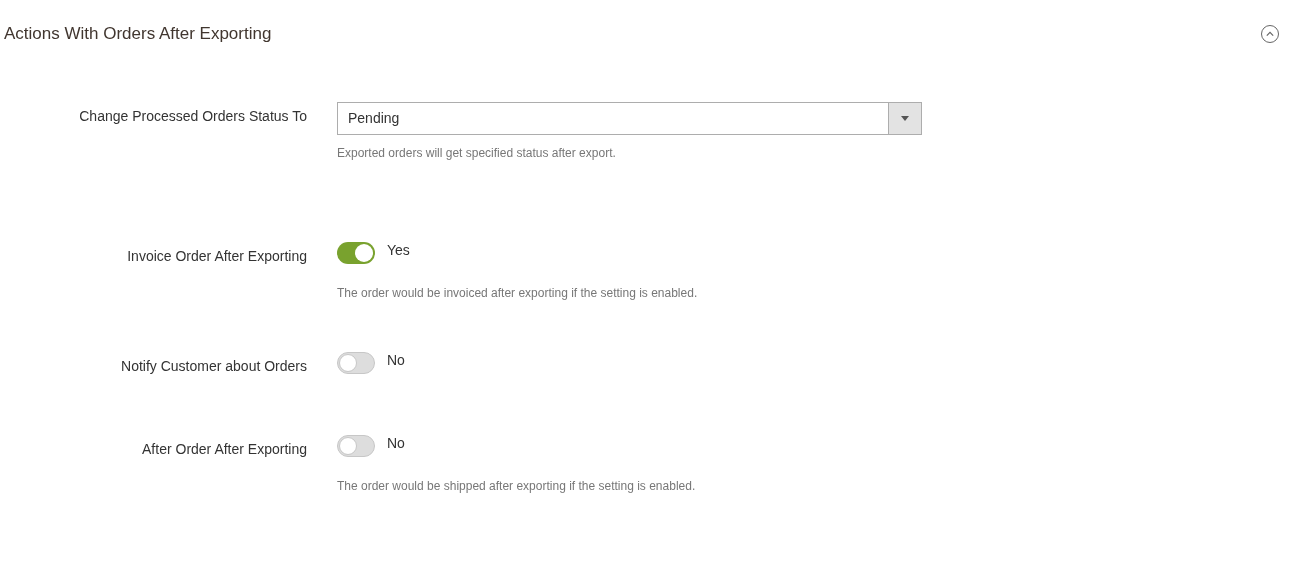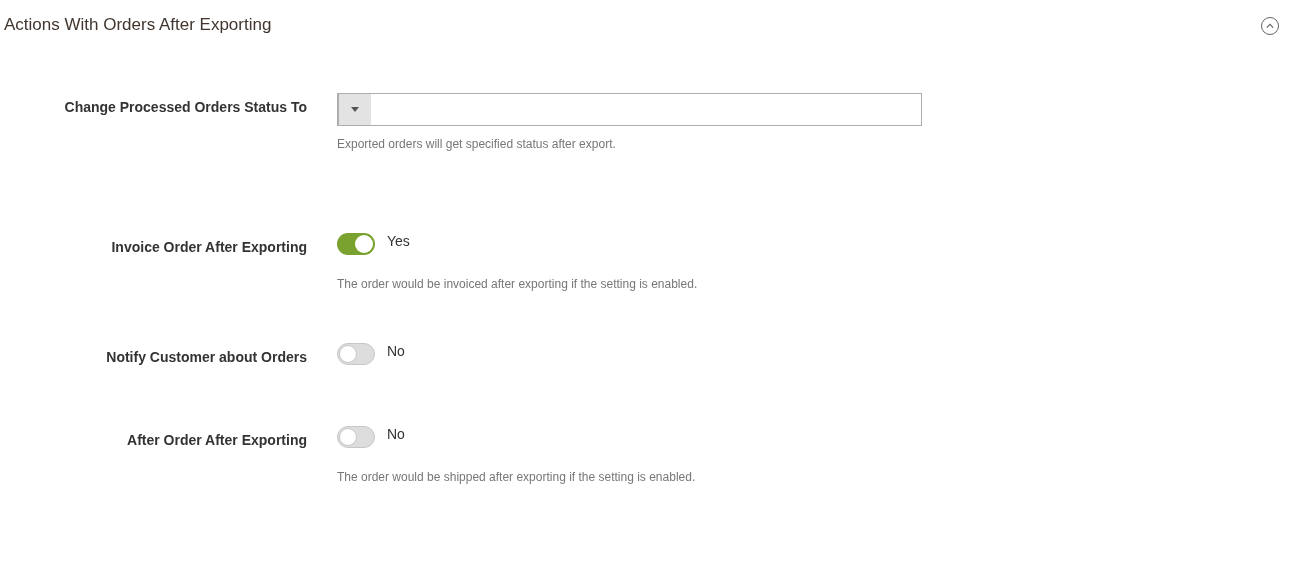--- a/index.html
+++ b/index.html
@@ -11,22 +11,22 @@
       font-family: 'Helvetica Neue', Helvetica, Arial, sans-serif;
       background: #ffffff;
       color: #333;
       width: 1313px;
       height: 582px;
       position: relative;
     }
     .section-header {
       display: flex;
       justify-content: space-between;
-      align-items: flex-end;
-      padding: 15px 24px 8px 4px;
+      align-items: center;
+      padding: 24px 24px 8px 4px;
     }
     .section-title {
       font-size: 17px;
       font-weight: 400;
       color: #41362f;
     }
     .collapse-icon {
       width: 18px;
       height: 18px;
       border: 1px solid #666;
@@ -48,21 +48,21 @@
       display: flex;
       align-items: flex-start;
       margin-bottom: 20px;
     }
     .form-label-col {
       width: 337px;
       text-align: right;
       padding-right: 30px;
       padding-top: 6px;
       font-size: 14px;
-      font-weight: 700;
+      font-weight: 400;
       color: #333;
     }
     .form-control-col {
       width: 585px;
     }
     .select-wrapper {
       display: flex;
       border: 1px solid #adadad;
       height: 33px;
       width: 585px;
@@ -157,20 +157,21 @@
     </svg>
   </div>
 </div>
 
 <div class="form-body">
 
   <div class="form-row">
     <div class="form-label-col">Change Processed Orders Status To</div>
     <div class="form-control-col">
       <div class="select-wrapper">
+        <div class="select-value">Pending</div>
         <div class="select-arrow">
           <svg viewBox="0 0 10 6">
               <path d="M0 0 L5 6 L10 0 Z" fill="#555"></path>
             </svg>
         </div>
       </div>
       <div class="help-text">Exported orders will get specified status after export.</div>
     </div>
   </div>
 

